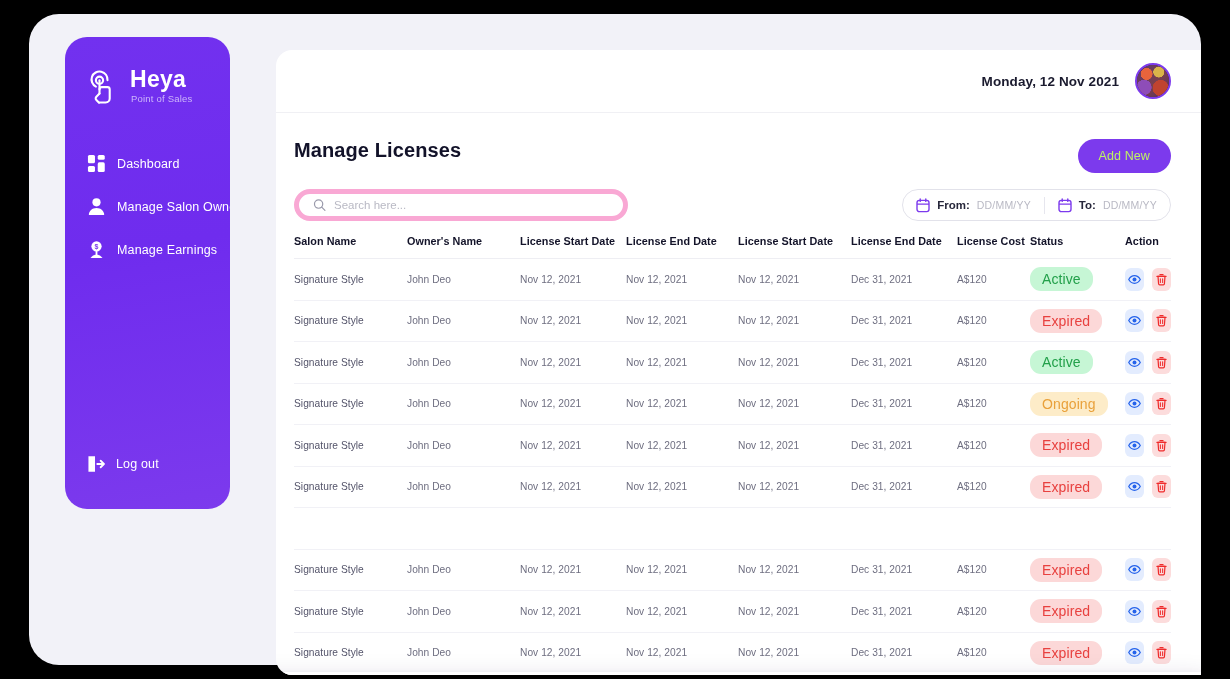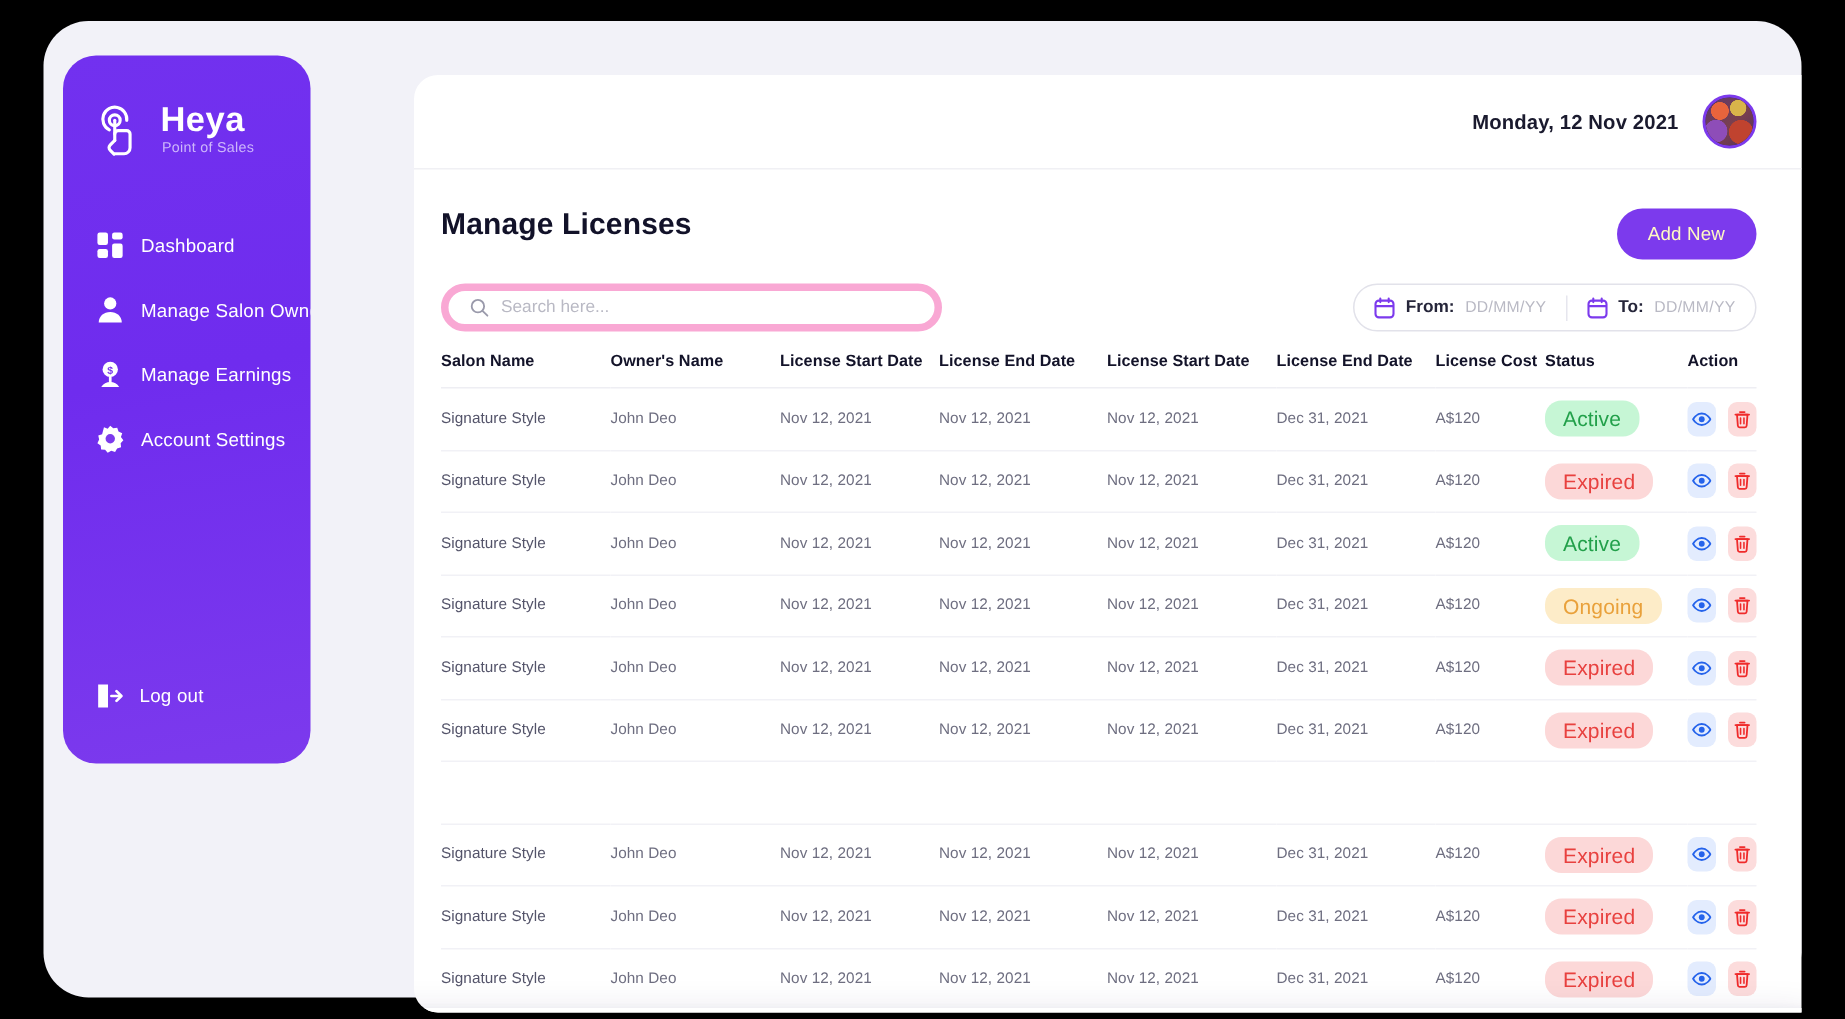--- a/index.html
+++ b/index.html
@@ -13,21 +13,21 @@
   
   #app-shell {
     position:absolute; left:29px; top:14px;
     width:1172px; height:651px;
     background:#f2f2f8;
     border-radius:30px;
   }
 
   
   #sidebar {
-    position:absolute; left:13px; top:23px;
+    position:absolute; left:36px; top:23px;
     width:165px; height:472px;
     background:linear-gradient(170deg,#7231ef 0%,#6f2cee 45%,#7c3aed 100%);
     border-radius:22px;
     overflow:hidden;
   }
   .logo-wrap { display:flex; align-items:center; gap:9px; padding:30px 0 0 20px; }
   .logo-mark { width:36px; height:38px; flex:none; }
   .logo-text { line-height:1; }
   .logo-title {
     color:#fff; font-size:23px; font-weight:700; letter-spacing:.3px;
@@ -86,21 +86,21 @@
       linear-gradient(135deg,#5c3a6e,#7a3f4e 55%,#53305e);
   }
 
   
   #page-head {
     display:flex; justify-content:space-between;
     padding:26px 30px 0 18px;
   }
   #page-title { font-size:20px; font-weight:700; color:#121229; letter-spacing:.1px; }
   #add-new-btn {
-    background:#7c3aed; color:#fef9c3; border:none;
+    background:#7c3aed; color:#bef264; border:none;
     font-family:inherit; font-size:12.5px; font-weight:500;
     padding:10px 21px; border-radius:17px; cursor:pointer;
     letter-spacing:.1px;
   }
 
   
   #filter-row {
     display:flex; align-items:center; justify-content:space-between;
     padding:16px 30px 0 18px;
   }
@@ -215,30 +215,20 @@
       <div class="nav-item">
         <svg class="nav-ico" viewBox="0 0 20 20">
           <circle cx="10" cy="6.6" r="5.4" fill="#fff"></circle>
           <text x="10" y="9.6" font-size="7.4" font-family="Liberation Sans, sans-serif" font-weight="700" fill="#7c3aed" text-anchor="middle">$</text>
           <path d="M10 12.2v4.1" stroke="#fff" stroke-width="1.9" stroke-linecap="round"></path>
           <path d="M3.7 18.9c1.4-2.3 3.7-3.5 6.3-3.5s4.9 1.2 6.3 3.5z" fill="#fff"></path>
         </svg>
         <span class="nav-label">Manage Earnings</span>
       </div>
 
-      <div class="nav-item">
-        <svg class="nav-ico" viewBox="0 0 20 20">
-          <path d="M10 .8l2.1 1.9 2.8-.5.9 2.7 2.6 1.2-.9 2.7 1.7 2.3-1.9 2.1.3 2.8-2.8.8-1.4 2.5-2.7-.8-2.5 1.4-1.8-2.2-2.8-.2-.3-2.8-2.3-1.6 1.2-2.6-.6-2.8 2.7-.8L5.6 2l2.6 1z" fill="#fff"></path>
-          <circle cx="10" cy="10" r="3.3" fill="#7c3aed"></circle>
-        </svg>
-        <span class="nav-label">Account Settings</span>
-        <svg class="nav-chev" viewBox="0 0 12 12">
-          <path d="M2 4.2L6 8.2 10 4.2" fill="none" stroke="#fff" stroke-width="1.7" stroke-linecap="round" stroke-linejoin="round"></path>
-        </svg>
-      </div>
 
     </nav>
 
     <div id="logout-item">
       <svg class="nav-ico" viewBox="0 0 20 20">
         <path d="M1.6 1.4h7.3v17.2H1.6z" fill="#fff"></path>
         <path d="M11.4 10h6.8" stroke="#fff" stroke-width="2" stroke-linecap="round"></path>
         <path d="M15.2 6.4L18.8 10l-3.6 3.6" fill="none" stroke="#fff" stroke-width="2" stroke-linecap="round" stroke-linejoin="round"></path>
       </svg>
       <span class="nav-label">Log out</span>

